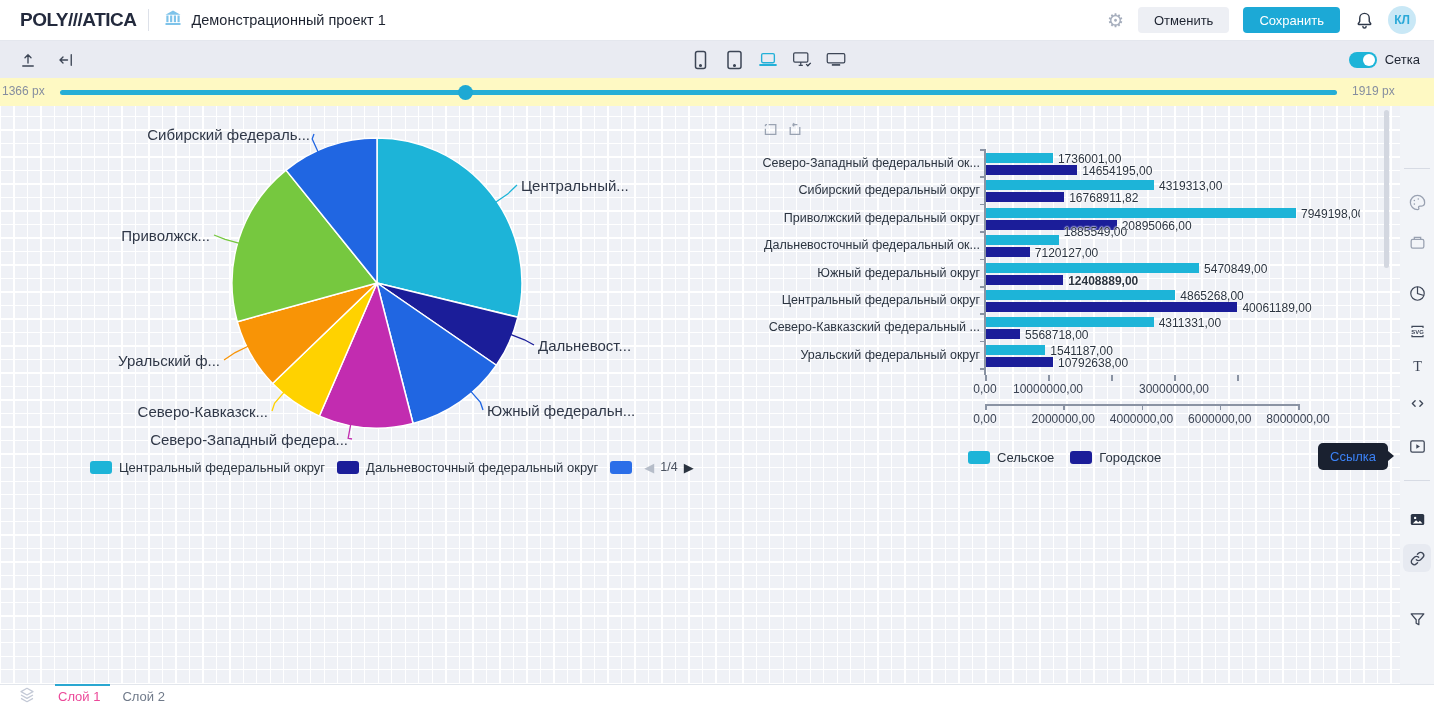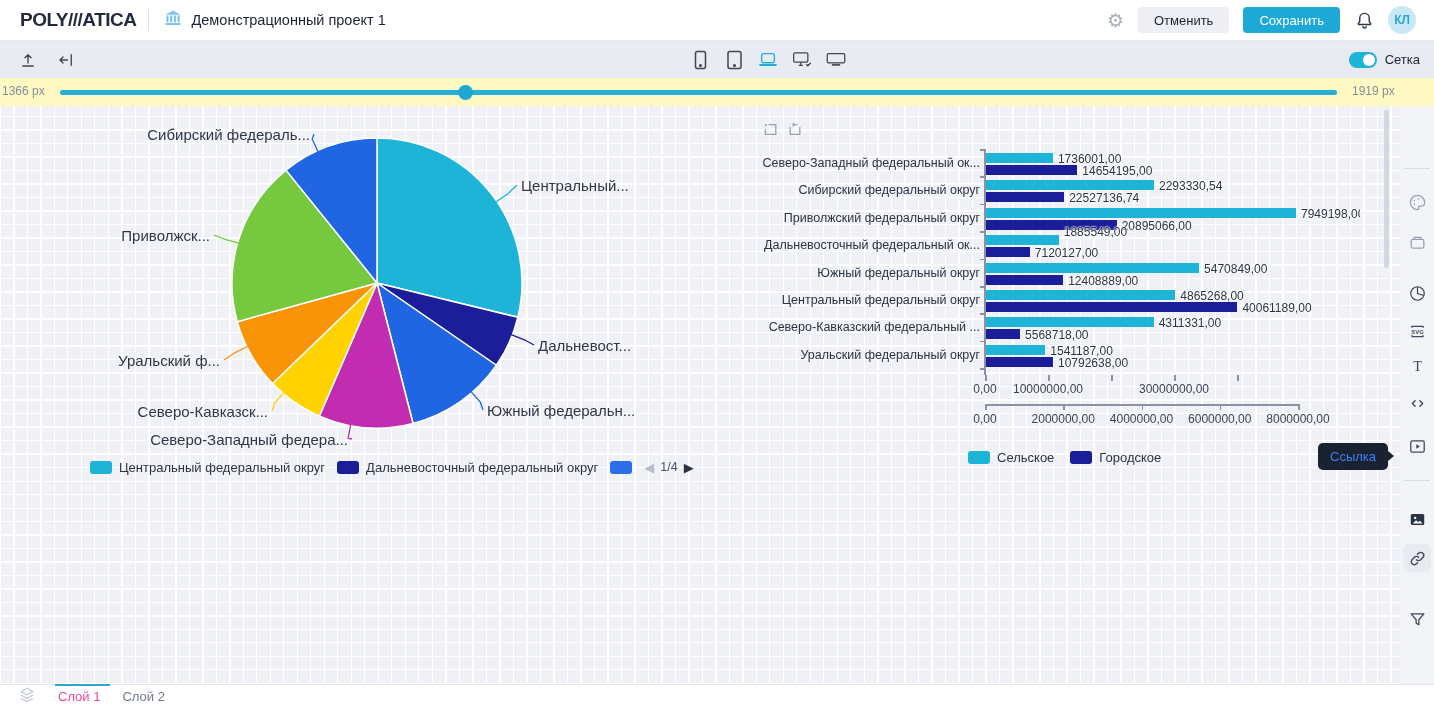--- a/index.html
+++ b/index.html
@@ -239,38 +239,38 @@
           </svg>
       </span>
     </div>
   <div class="bar-cat" style="left: 0px; top: 40px;">Северо-Западный федеральный ок...</div>
       <div class="bar" style="left: 230px; top: 37px; width: 67.921px; background: rgb(29, 180, 216);"></div>
       <div class="bar-val" style="left: 302.921px; top: 36px;">1736001,00</div>
       <div class="bar" style="left: 230px; top: 49px; width: 92.3214px; background: rgb(27, 29, 153);"></div>
       <div class="bar-val" style="left: 327.321px; top: 48px;">14654195,00</div>
       <div class="bar-cat" style="left: 0px; top: 67.4px;">Сибирский федеральный округ</div>
       <div class="bar" style="left: 230px; top: 64.4px; width: 168.993px; background: rgb(29, 180, 216);"></div>
-      <div class="bar-val" style="left: 403.993px; top: 63.4px;">2293330,54</div>
+      <div class="bar-val" style="left: 403.993px; top: 63.4px;">4319313,00</div>
       <div class="bar" style="left: 230px; top: 76.4px; width: 79.1916px; background: rgb(27, 29, 153);"></div>
-      <div class="bar-val" style="left: 314.192px; top: 75.4px;">22527136,74</div>
+      <div class="bar-val" style="left: 314.192px; top: 75.4px;">16768911,82</div>
       <div class="bar-cat" style="left: 0px; top: 94.8px;">Приволжский федеральный округ</div>
       <div class="bar" style="left: 230px; top: 91.8px; width: 311.012px; background: rgb(29, 180, 216);"></div>
       <div class="bar-val" style="left: 546.012px; top: 90.8px;">7949198,00</div>
       <div class="bar" style="left: 230px; top: 103.8px; width: 131.639px; background: rgb(27, 29, 153);"></div>
       <div class="bar-val" style="left: 366.639px; top: 102.8px;">20895066,00</div>
       <div class="bar-cat" style="left: 0px; top: 122.2px;">Дальневосточный федеральный ок...</div>
       <div class="bar" style="left: 230px; top: 119.2px; width: 73.7721px; background: rgb(29, 180, 216);"></div>
       <div class="bar-val" style="left: 308.772px; top: 109px;">1885549,00</div>
       <div class="bar" style="left: 230px; top: 131.2px; width: 44.8568px; background: rgb(27, 29, 153);"></div>
       <div class="bar-val" style="left: 279.857px; top: 130.2px;">7120127,00</div>
       <div class="bar-cat" style="left: 0px; top: 149.6px;">Южный федеральный округ</div>
       <div class="bar" style="left: 230px; top: 146.6px; width: 214.047px; background: rgb(29, 180, 216);"></div>
       <div class="bar-val" style="left: 449.047px; top: 145.6px;">5470849,00</div>
       <div class="bar" style="left: 230px; top: 158.6px; width: 78.176px; background: rgb(27, 29, 153);"></div>
-      <div class="bar-val" style="left: 313.176px; top: 157.6px;">12408889,00</div>
+      <div class="bar-val" style="left: 313.176px; top: 157.6px; font-weight: bold;">12408889,00</div>
       <div class="bar-cat" style="left: 0px; top: 177px;">Центральный федеральный округ</div>
       <div class="bar" style="left: 230px; top: 174px; width: 190.354px; background: rgb(29, 180, 216);"></div>
       <div class="bar-val" style="left: 425.354px; top: 173px;">4865268,00</div>
       <div class="bar" style="left: 230px; top: 186px; width: 252.385px; background: rgb(27, 29, 153);"></div>
       <div class="bar-val" style="left: 487.385px; top: 185px;">40061189,00</div>
       <div class="bar-cat" style="left: 0px; top: 204.4px;">Северо-Кавказский федеральный ...</div>
       <div class="bar" style="left: 230px; top: 201.4px; width: 168.681px; background: rgb(29, 180, 216);"></div>
       <div class="bar-val" style="left: 403.681px; top: 200.4px;">4311331,00</div>
       <div class="bar" style="left: 230px; top: 213.4px; width: 35.0829px; background: rgb(27, 29, 153);"></div>
       <div class="bar-val" style="left: 270.083px; top: 212.4px;">5568718,00</div>

